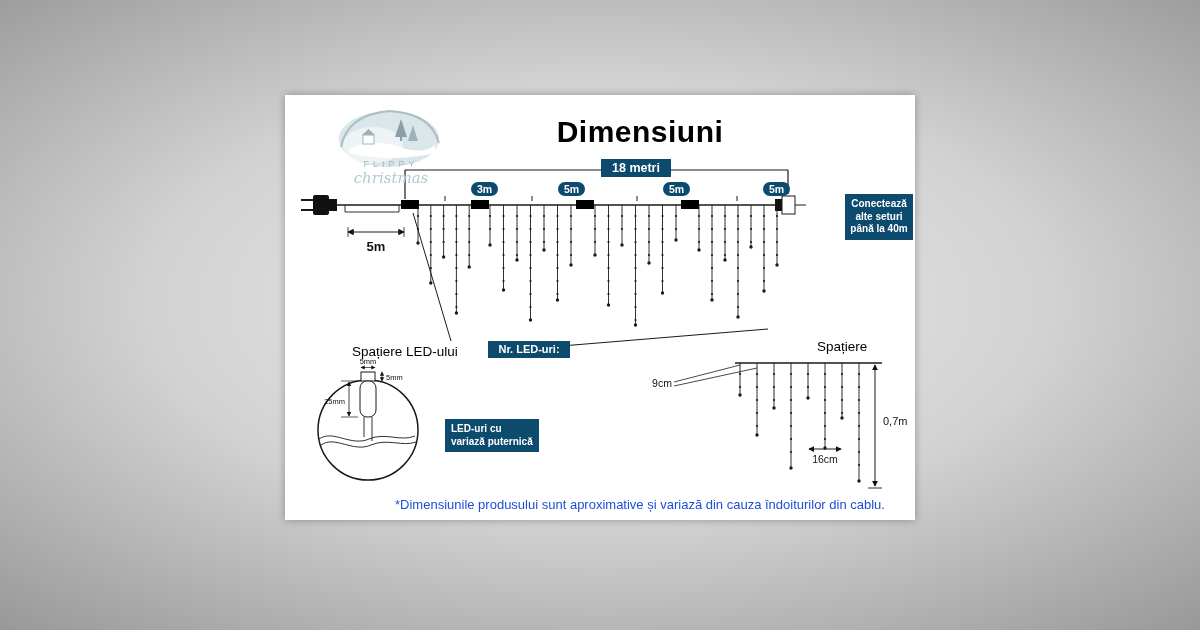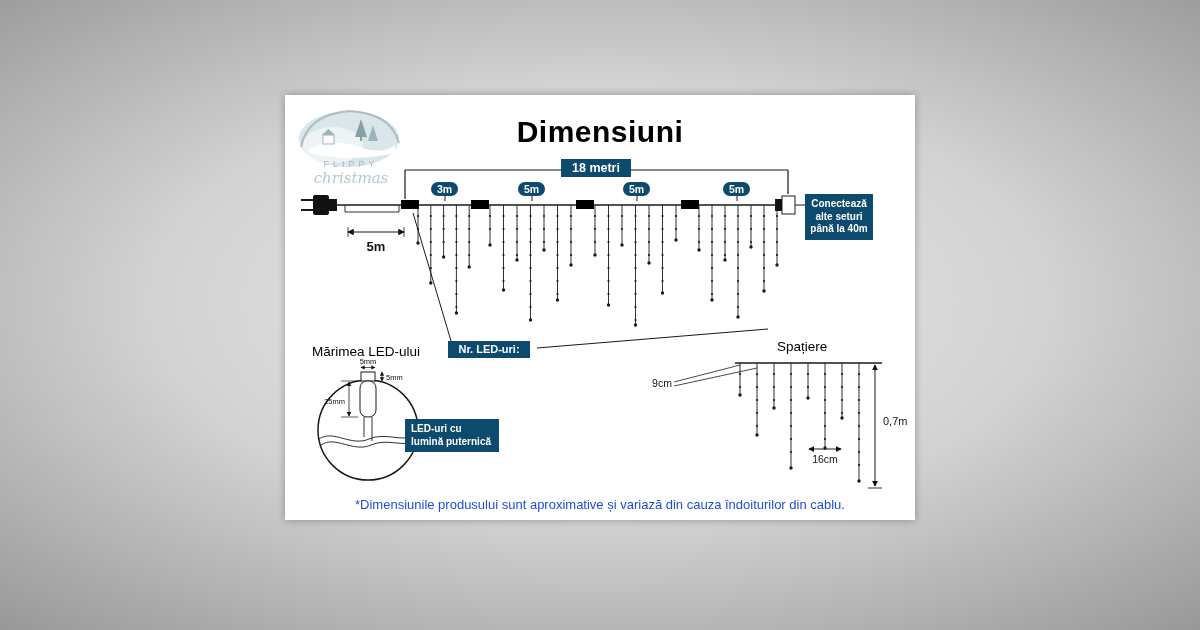--- a/index.html
+++ b/index.html
@@ -5,21 +5,21 @@
   html,body{margin:0;padding:0;}
   body{
     width:1200px;height:630px;position:relative;overflow:hidden;
     background:radial-gradient(ellipse 75% 70% at 50% 48%, #ebebeb 0%, #d2d2d2 50%, #989898 100%);
     font-family:"Liberation Sans",sans-serif;
   }
   .panel{
     position:absolute;left:285px;top:95px;width:630px;height:425px;
     background:#ffffff;box-shadow:0 0 8px rgba(0,0,0,.3);
   }
-  .abs{position:absolute;}
+  .abs{position:absolute;margin-left:40px;}
   .title{
     left:0;top:20px;width:100%;text-align:center;
     font-size:30px;font-weight:bold;color:#000;letter-spacing:.5px;
   }
   .blackbox{
     background:#0c4a6e;color:#fff;text-align:center;font-weight:bold;
     box-sizing:border-box;
   }
   .box18{left:276px;top:64px;width:70px;height:18px;line-height:18px;font-size:12.5px;}
   .seg{top:87px;width:27px;height:14px;line-height:14px;font-size:10.5px;border-radius:7px;}
@@ -402,20 +402,20 @@
 
   <div class="abs title">Dimensiuni</div>
 
   <div class="abs blackbox box18">18 metri</div>
   <div class="abs blackbox seg" style="left:146px;">3m</div>
   <div class="abs blackbox seg" style="left:233px;">5m</div>
   <div class="abs blackbox seg" style="left:338px;">5m</div>
   <div class="abs blackbox seg" style="left:438px;">5m</div>
   <div class="abs blackbox connect">Conectează alte seturi până la 40m</div>
   <div class="abs blackbox ledcount">Nr. LED-uri: 525</div>
-  <div class="abs blackbox lednote">LED-uri cu lumină puternică</div>
-
-  <div class="abs heading h-led">Mărimea LED-ului</div>
+  <div class="abs blackbox lednote">LED-uri cu variază puternică</div>
+
+  <div class="abs heading h-led">Spațiere LED-ului</div>
   <div class="abs heading h-sp">Spațiere</div>
 
   <div class="abs footnote">*Dimensiunile produsului sunt aproximative și variază din cauza îndoiturilor din cablu.</div>
 
 </div>
 
 </body></html>

